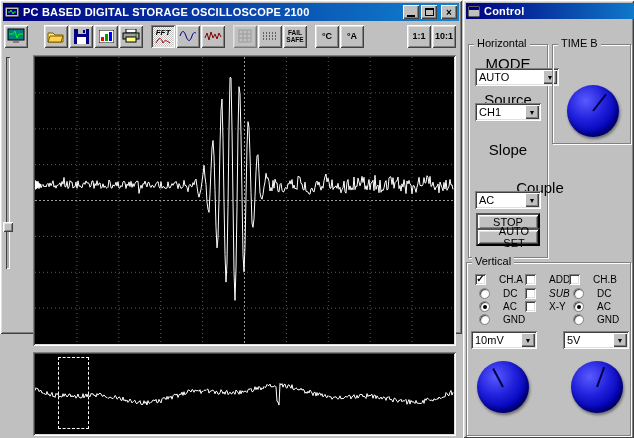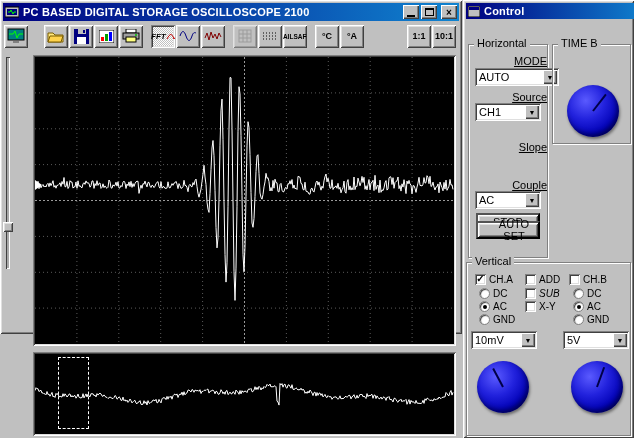--- a/index.html
+++ b/index.html
@@ -22,21 +22,21 @@
   #control-titlebar { left:3px; top:3px; width:184px; height:16px; }
   .title-text { color:#fff; font-weight:bold; font-size:11px; flex:1; white-space:nowrap;
                 overflow:hidden; margin-left:2px; letter-spacing:.2px; }
   .tb-btn { width:16px; height:14px; background:#c0c0c0; display:flex; align-items:center;
             justify-content:center; font-size:10px; font-weight:bold; flex:0 0 auto;
             box-shadow: inset 1px 1px 0 #fff, inset -1px -1px 0 #404040, inset -2px -2px 0 #808080; }
   .glyph-min { width:8px; height:2px; background:#000; margin-top:7px; }
   .glyph-max { width:9px; height:8px; border:1px solid #000; border-top-width:2px; }
 
   .toolbar { position:absolute; left:4px; top:23px; right:4px; height:26px; display:flex; align-items:center; }
-  .tool-btn { width:24px; height:23px; background:#c0c0c0; display:flex; flex-direction:row;
+  .tool-btn { width:24px; height:23px; background:#c0c0c0; display:flex; flex-direction:column;
               align-items:center; justify-content:center; flex:0 0 auto; overflow:hidden; }
   .tool-btn.pressed { box-shadow: inset 1px 1px 0 #808080, inset -1px -1px 0 #fff,
                       inset 2px 2px 0 #404040, inset -2px -2px 0 #dfdfdf;
                       background-image: repeating-conic-gradient(#ffffff 0% 25%, #c0c0c0 0% 50%);
                       background-size:2px 2px; }
   .tool-btn.disabled { opacity:.55; filter:grayscale(1); }
   .tool-txt { font-size:9px; font-weight:bold; line-height:10px; }
   .tool-txt-sm { font-size:6.5px; font-weight:bold; line-height:7px; letter-spacing:0; }
   .fft-txt { font-size:8px; font-weight:bold; font-style:italic; line-height:9px; }
 
@@ -58,39 +58,39 @@
   .menu-item { padding:1px 2px; }
   .menu-item::first-letter { text-decoration:underline; }
 
   .groupbox { position:absolute; border:1px solid #808080; box-shadow: inset 1px 1px 0 #ffffff, 1px 1px 0 #ffffff; }
   .gb-label { position:absolute; top:-8px; left:5px; background:#c0c0c0; padding:0 3px; font-size:11px; white-space:nowrap; }
   #gb-horizontal { left:5px; top:44px; width:80px; height:214px; }
   #gb-timeb { left:89px; top:44px; width:79px; height:100px; }
   #gb-timea { left:89px; top:150px; width:79px; height:108px; }
   #gb-vertical { left:3px; top:262px; width:165px; height:174px; }
 
-  .lbl { position:absolute; width:100%; text-align:right; font-size:11px;text-decoration:underline; }
+  .lbl { position:absolute; width:100%; text-align:center; font-size:15px; }
   .combo { position:absolute; height:18px; background:#fff; padding-left:4px; font-size:11px;
            display:flex; align-items:center;
            box-shadow: inset 1px 1px 0 #808080, inset -1px -1px 0 #fff,
                        inset 2px 2px 0 #404040, inset -2px -2px 0 #dfdfdf; }
   .combo .cval { flex:1; overflow:hidden; white-space:nowrap; }
   .arrow-btn { position:absolute; right:2px; top:2px; bottom:2px; width:14px; background:#c0c0c0;
                display:flex; align-items:center; justify-content:center; font-size:7px;
                box-shadow: inset 1px 1px 0 #fff, inset -1px -1px 0 #404040, inset -2px -2px 0 #808080; }
   .btn95 { position:absolute; background:#c0c0c0; display:flex; align-items:center;
            justify-content:center; font-size:11px; }
 
   .knob { position:absolute; border-radius:50%; width:52px; height:52px;
           background: radial-gradient(circle at 36% 30%, #5a5aff 0%, #2222dd 38%, #0000b4 70%, #000058 100%);
           box-shadow: 1px 2px 3px rgba(0,0,0,.45), inset -2px -3px 5px rgba(0,0,0,.45); }
   .knob .pointer { position:absolute; left:25px; top:5px; width:2px; height:21px; background:#000048;
                    transform-origin:1px 21px; }
 
-  .cell { position:absolute; display:flex; align-items:center; gap:3px; font-size:10px; white-space:nowrap; }
+  .cell { position:absolute; display:flex; align-items:center; gap:13px; font-size:10px; white-space:nowrap; }
   .checkbox { width:11px; height:11px; background:#fff; display:inline-flex; align-items:center;
               justify-content:center; flex:0 0 auto;
               box-shadow: inset 1px 1px 0 #808080, inset -1px -1px 0 #fff,
                           inset 2px 2px 0 #404040, inset -2px -2px 0 #dfdfdf; }
   .checkbox.checked::after { content:"✓"; font-size:10px; font-weight:bold; line-height:1; margin-top:-1px; }
   .radio { width:11px; height:11px; border-radius:50%; background:#fff; border:1px solid #808080;
            display:inline-flex; align-items:center; justify-content:center; flex:0 0 auto;
            box-shadow: inset 1px 1px 1px #404040, inset -1px -1px 1px #ffffff; }
   .radio.checked::after { content:""; width:4px; height:4px; border-radius:50%; background:#000; }
 </style>
@@ -266,27 +266,27 @@
       <div class="combo" style="left:6px; top:23px; width:84px;">
         <span class="cval">AUTO</span>
         <span class="arrow-btn">▼</span>
       </div>
       <div class="lbl" style="top:46px;">Source</div>
       <div class="combo" style="left:6px; top:58px; width:66px;">
         <span class="cval">CH1</span>
         <span class="arrow-btn">▼</span>
       </div>
       <div class="lbl" style="top:96px;">Slope</div>
-      <div class="lbl" style="top:134px;">Couple</div>
+      <div class="lbl" style="top:134px;margin-left:32px;">Couple</div>
       <div class="combo" style="left:6px; top:146px; width:66px;">
         <span class="cval">AC</span>
         <span class="arrow-btn">▼</span>
       </div>
       <button class="btn95 raised" style="left:7px; top:168px; width:64px; height:18px;">STOP</button>
-      <button class="btn95 raised" style="left:7px; top:176px; width:64px; height:18px;padding-left:12px;">AUTO SET</button>
+      <button class="btn95 raised" style="left:7px; top:183px; width:64px; height:18px;padding-left:12px;">AUTO SET</button>
     </div>
 
     <div class="groupbox" id="gb-timeb">
       <span class="gb-label">TIME B</span>
       <div class="knob" style="left:14px; top:40px;">
         <div class="pointer" style="transform: rotate(38deg);"></div>
       </div>
     </div>
 
 

